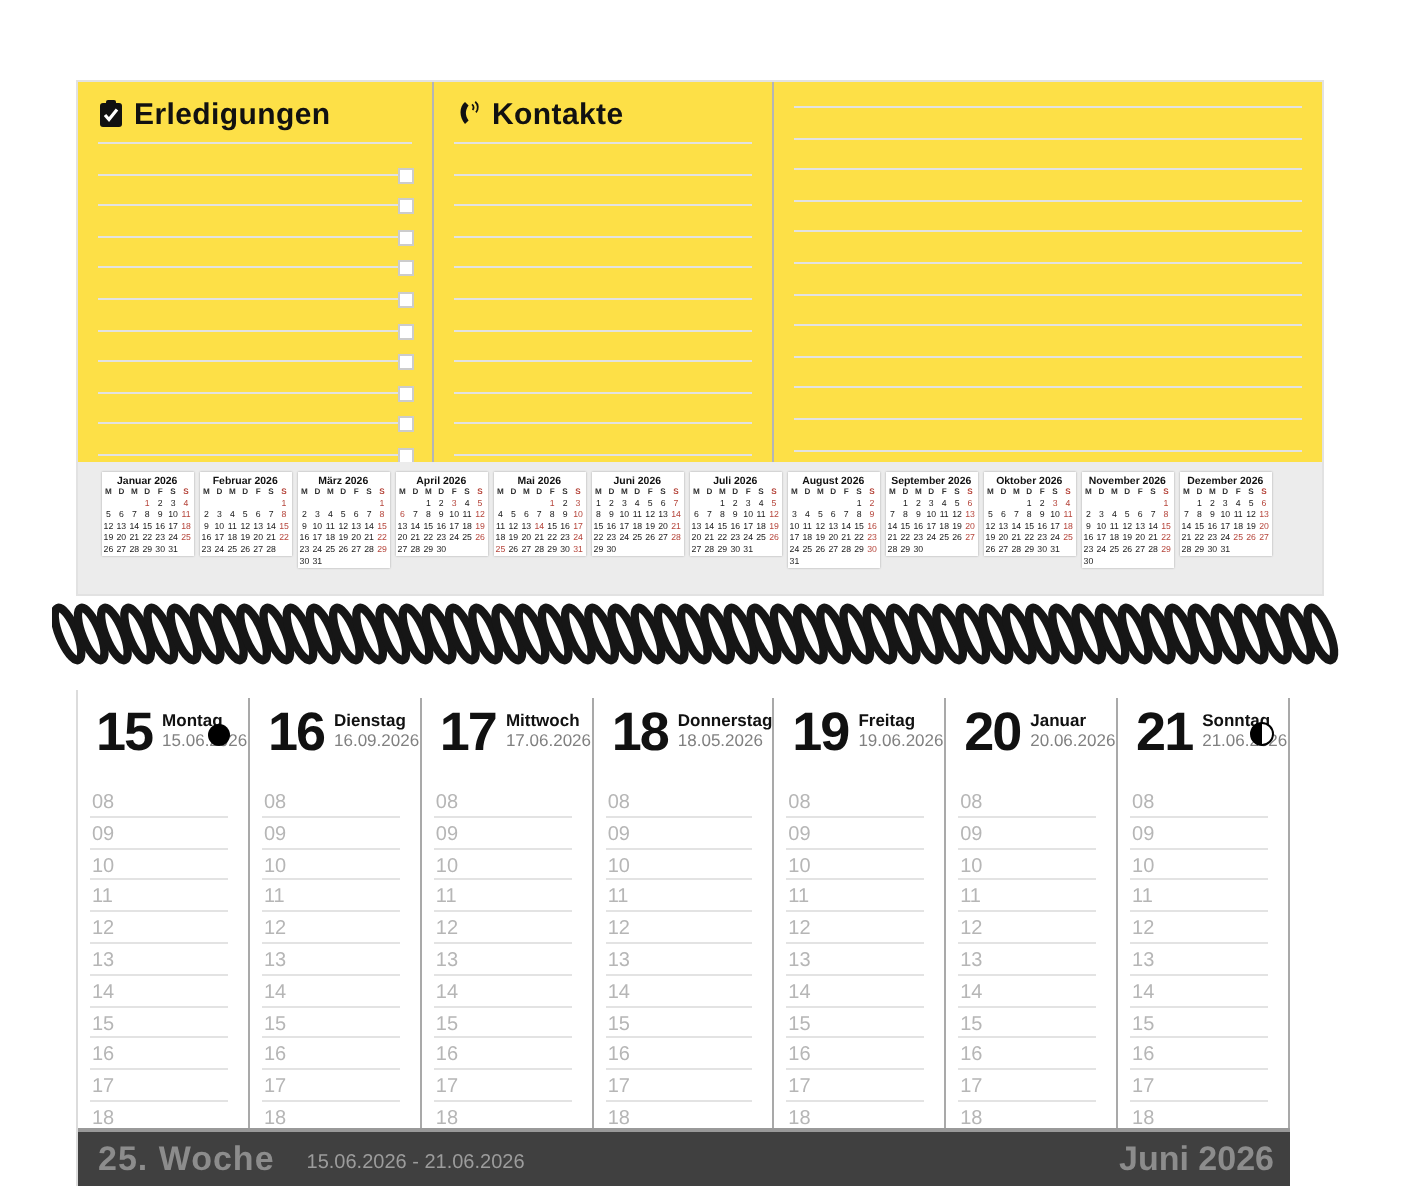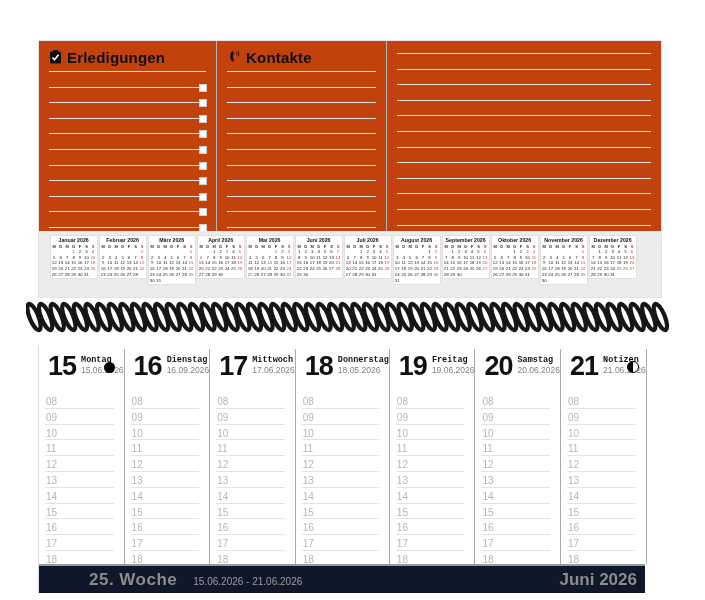--- a/index.html
+++ b/index.html
@@ -1,20 +1,20 @@
 <!DOCTYPE html>
 <html><head>
 <meta charset="utf-8">
 <style>
   html,body{margin:0;padding:0;background:#fff;}
   .stage{position:relative;width:705px;height:600px;background:#fff;overflow:hidden;
          font-family:"Liberation Sans",sans-serif;color:#111;}
 
   
-  .top-page{position:absolute;left:38px;top:40px;width:624px;height:258px;background:#c2410c;
+  .top-page{position:absolute;left:38px;top:40px;width:624px;height:258px;background:#fde047;
             border:1px solid #e2e2e2;box-sizing:border-box;}
   .top-cols{position:absolute;left:0;top:0;right:0;bottom:66px;display:flex;}
   .t-sec{position:relative;box-sizing:border-box;padding:7px 10px 0 10px;}
   .t-sec+.t-sec{border-left:1px solid #b5b5b5;}
   .s0{width:177px;}.s1{width:170px;}.s2{flex:1;}
   .t-head{display:flex;align-items:center;gap:5px;font-size:15px;font-weight:bold;height:18px;letter-spacing:.2px;}
   .t-head .icon{display:inline-flex;}
   .t-rows{margin-top:5px;border-top:1px solid #e2e2e2;}
   .t-row{position:relative;height:14.6px;border-bottom:1px solid #e2e2e2;}
   .cb{position:absolute;right:-1px;bottom:-5px;width:8px;height:8px;border:1px solid #ccc;background:#fff;box-sizing:border-box;}
@@ -34,32 +34,32 @@
   .coil{position:absolute;left:26px;top:299px;}
 
   
   .week-page{position:absolute;left:38px;top:345px;width:607px;height:248px;background:#fff;
              border-left:1px solid #dcdcdc;box-sizing:border-box;}
   .week-grid{position:absolute;left:0;top:4px;right:0;bottom:29px;display:flex;}
   .day-col{flex:1;position:relative;border-right:1px solid #a9a9a9;box-sizing:border-box;}
   .d-head{position:relative;height:36px;padding:3px 0 0 9px;display:flex;}
   .d-num{font-size:27px;font-weight:bold;line-height:28px;letter-spacing:-1px;}
   .d-meta{margin-left:5px;padding-top:4px;}
-  .d-name{font-size:8.5px;font-weight:bold;line-height:9px;font-family:Liberation Mono, monospace;}
+  .d-name{font-size:8.5px;font-weight:bold;line-height:9px;}
   .d-date{font-size:8.5px;color:#808080;line-height:9px;margin-top:1px;}
   .moon-new{position:absolute;right:9px;top:13px;width:11px;height:11px;border-radius:50%;background:#000;}
   .moon-half{position:absolute;right:7px;top:12px;width:12px;height:12px;border-radius:50%;
              border:1px solid #000;background:linear-gradient(90deg,#000 50%,#fff 50%);box-sizing:border-box;}
   .hours{margin-top:7px;}
   .h-row{height:15.8px;position:relative;}
   .h-row:not(:last-child)::after{content:"";position:absolute;left:6px;right:10px;bottom:2px;border-bottom:1px solid #e3e3e3;}
   .h-label{font-size:10px;color:#b6b6b6;padding-left:7px;line-height:13px;display:block;}
 
   .week-footer{position:absolute;left:0;right:0;bottom:0;height:29px;border-top:2px solid #999;
-               background:#0f172a;display:flex;align-items:center;box-sizing:border-box;padding-left:40px;}
+               background:#404040;display:flex;align-items:center;box-sizing:border-box;}
   .wf-week{font-size:17px;font-weight:bold;color:#8c8c8c;margin-left:10px;letter-spacing:.5px;}
   .wf-range{font-size:10px;color:#9c9c9c;margin-left:16px;margin-top:3px;}
   .wf-month{margin-left:auto;margin-right:8px;font-size:17px;font-weight:bold;color:#8c8c8c;}
 </style>
 </head>
 <body>
 
 <div class="stage">
 
   <div class="top-page">
@@ -1174,21 +1174,21 @@
             </div>
             <div class="h-row">
               <span class="h-label">18</span>
             </div>
           </div>
         </div>
         <div class="day-col">
           <div class="d-head">
             <span class="d-num">20</span>
             <div class="d-meta">
-              <div class="d-name">Samstag</div>
+              <div class="d-name">Januar</div>
               <div class="d-date">20.06.2026</div>
             </div>
           </div>
           <div class="hours">
             <div class="h-row">
               <span class="h-label">08</span>
             </div>
             <div class="h-row">
               <span class="h-label">09</span>
             </div>
@@ -1218,21 +1218,21 @@
             </div>
             <div class="h-row">
               <span class="h-label">18</span>
             </div>
           </div>
         </div>
         <div class="day-col">
           <div class="d-head">
             <span class="d-num">21</span>
             <div class="d-meta">
-              <div class="d-name">Notizen</div>
+              <div class="d-name">Sonntag</div>
               <div class="d-date">21.06.2026</div>
             </div>
             <span class="moon-half"></span>
           </div>
           <div class="hours">
             <div class="h-row">
               <span class="h-label">08</span>
             </div>
             <div class="h-row">
               <span class="h-label">09</span>

